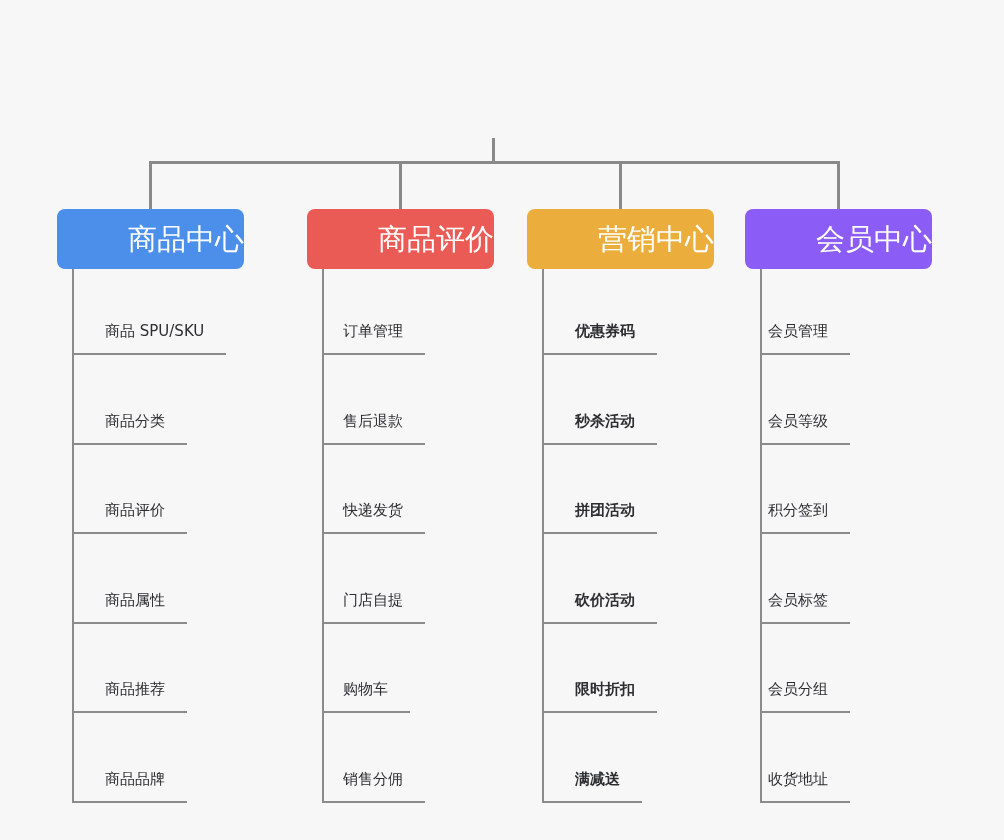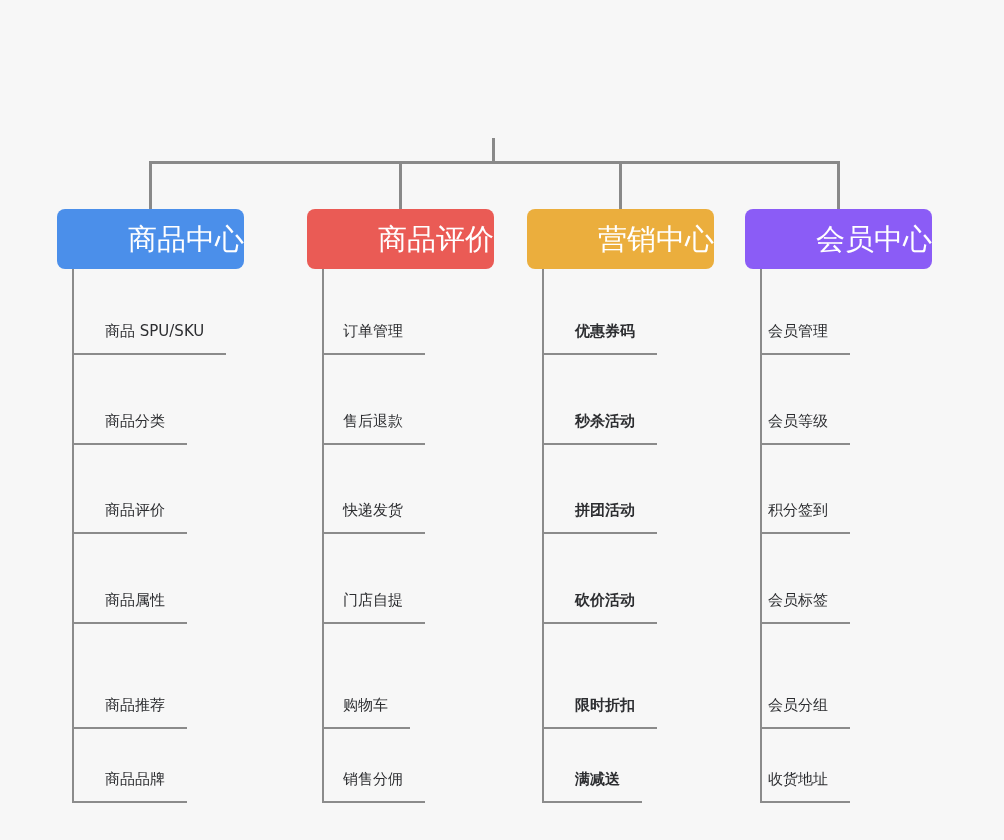--- a/index.html
+++ b/index.html
@@ -47,21 +47,21 @@
 
   
   .leaf {
     position:absolute; width:max-content;
     padding:0 22px 8px 33px;
     border-bottom:2px solid #8b8b8b;
     font-size:15px; line-height:27px; color:#2d2e31; white-space:nowrap;
   }
   .c0 { left:72px; } .c1 { left:322px;padding-left:21px; } .c2 { left:542px;font-weight:bold; } .c3 { left:760px;padding-left:8px; }
   .r0 { top:318px; } .r1 { top:408px; } .r2 { top:497px; }
-  .r3 { top:587px; } .r4 { top:676px;margin-top:16px; } .r5 { top:766px; }
+  .r3 { top:587px; } .r4 { top:676px; } .r5 { top:766px; }
 </style>
 </head>
 <body>
 
 <div class="canvas">
 
   <div class="line stub"></div>
   <div class="line bus"></div>
   <div class="line drop d0"></div>
   <div class="line drop d1"></div>

